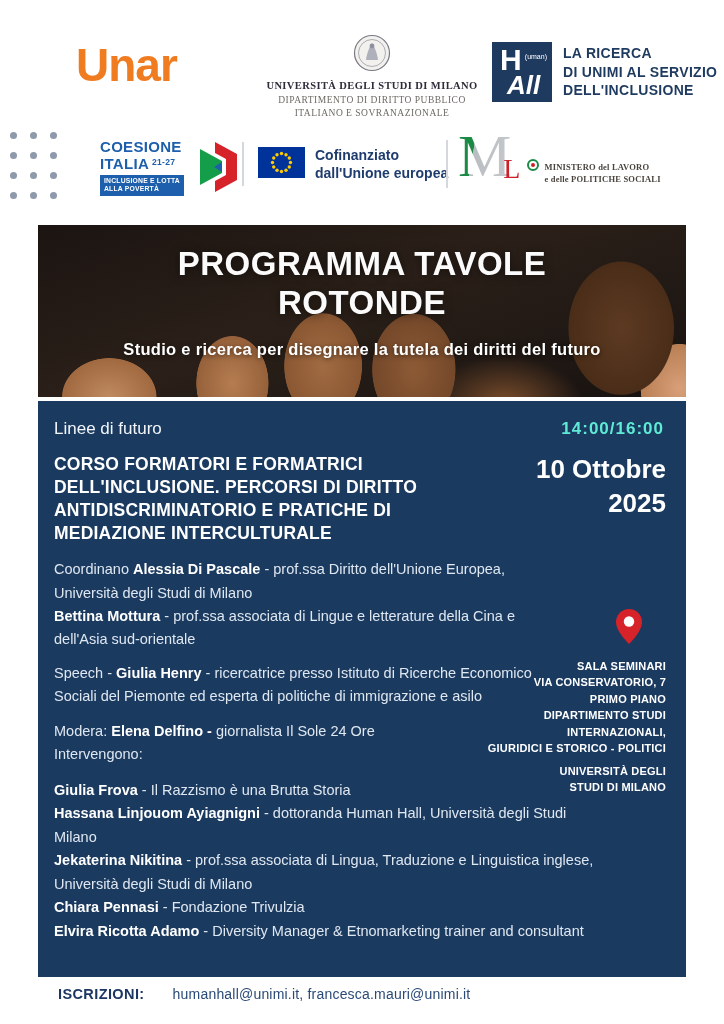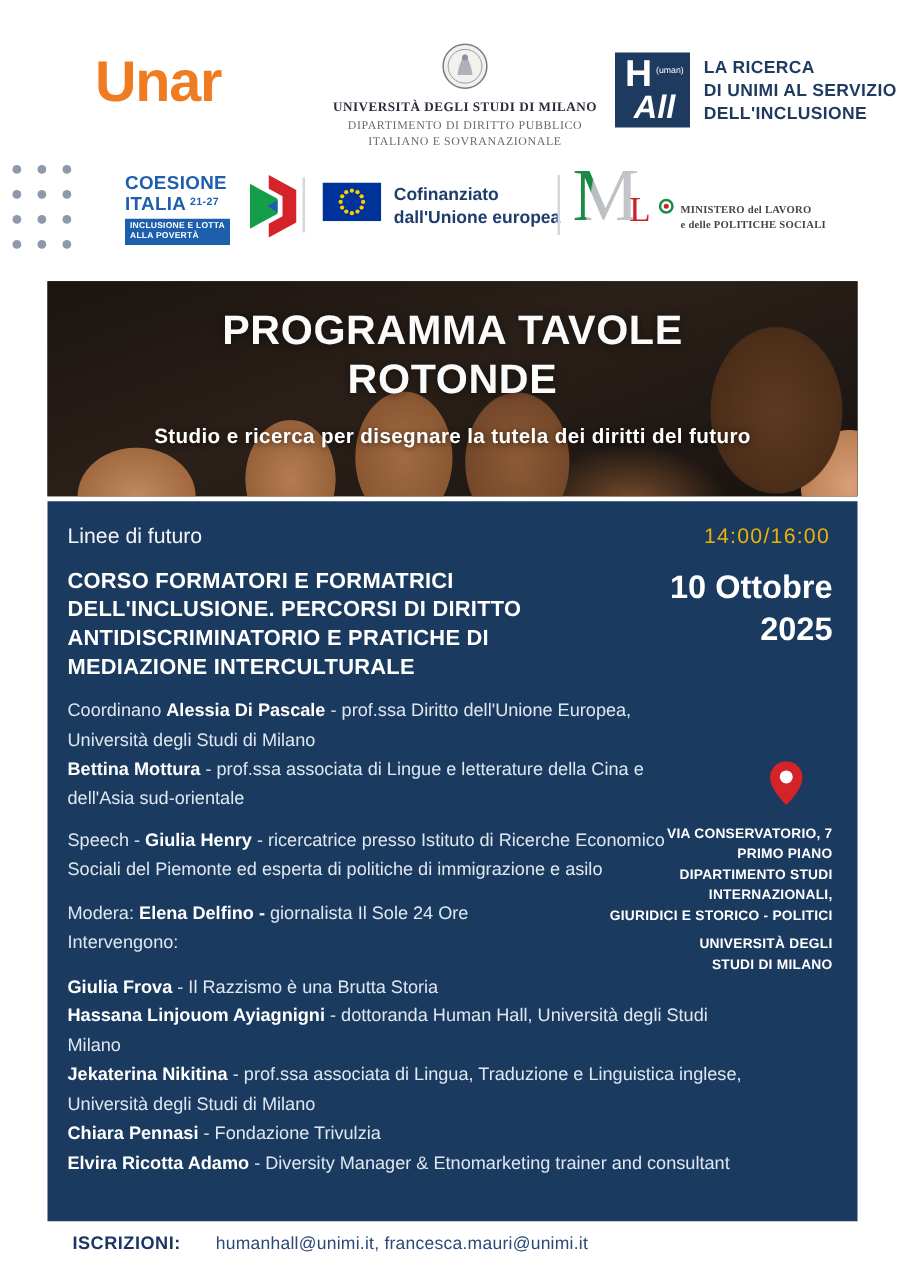--- a/index.html
+++ b/index.html
@@ -21,21 +21,21 @@
   .hh-box { width: 60px; height: 60px; background: #1e3a5f; position: relative; flex: 0 0 auto; }
   .hh-h { position: absolute; left: 8px; top: 1px; font-size: 30px; font-weight: bold; color: #fff; }
   .hh-uman { position: absolute; right: 5px; top: 11px; font-size: 7px; color: #fff; }
   .hh-all { position: absolute; left: 15px; bottom: 1px; font-size: 26px; font-weight: bold; font-style: italic; color: #fff; }
   .hh-tag { font-size: 14px; font-weight: bold; color: #1e3a5f; line-height: 1.35; letter-spacing: 0.3px; }
 
   
   .dots { position: absolute; left: 10px; top: 132px; display: grid; grid-template-columns: repeat(3, 7px); gap: 13px; }
   .dot { width: 7px; height: 7px; border-radius: 50%; background: #8e99ab; }
 
-  .coesione { position: absolute; left: 100px; top: 138px; display: flex; align-items: flex-start; gap: 4px; }
+  .coesione { position: absolute; left: 100px; top: 138px; display: flex; align-items: flex-end; gap: 4px; }
   .coesione-words { color: #1d5fad; font-weight: bold; }
   .coesione-w1 { font-size: 15px; letter-spacing: 0.3px; }
   .coesione-w2 { font-size: 15px; letter-spacing: 0.3px; }
   .coesione-years { font-size: 8.5px; vertical-align: 4px; margin-left: 3px; }
   .coesione-badge { margin-top: 3px; background: #1d5fad; color: #fff; font-size: 6.8px; font-weight: bold; padding: 2px 4px; line-height: 1.25; letter-spacing: 0.2px; width: max-content; }
 
   .vsep { position: absolute; width: 2px; background: #d4d8de; }
   .vsep1 { left: 242px; top: 142px; height: 44px; }
   .vsep2 { left: 446px; top: 140px; height: 48px; }
 
@@ -62,21 +62,21 @@
       radial-gradient(ellipse 130px 80px at 72% 104%, #7c4e2c 0%, rgba(0,0,0,0) 60%),
       linear-gradient(160deg, #1b1411 0%, #2b2019 45%, #171210 100%);
     display: flex; flex-direction: column; align-items: center; }
   .hero-title { margin-top: 20px; font-size: 33px; font-weight: bold; color: #fbfbfb; text-align: center; line-height: 1.18; letter-spacing: 0.5px; text-shadow: 0 1px 8px rgba(0,0,0,0.55); }
   .hero-subtitle { margin-top: 17px; font-size: 16.5px; font-weight: bold; color: #ffffff; letter-spacing: 0.3px; text-shadow: 0 1px 5px rgba(0,0,0,0.6); }
 
   
   .panel { position: absolute; left: 38px; top: 401px; width: 648px; height: 576px; background: #1a3a60; color: #e9eef5; padding: 18px 18px 0 16px; }
   .kicker-row { display: flex; justify-content: space-between; align-items: baseline; padding-right: 4px; }
   .kicker { font-size: 17px; color: #f2f5f9; }
-  .time { font-size: 17px; color: #eab308; letter-spacing: 1px; }
+  .time { font-size: 17px; color: #5eead4; letter-spacing: 1px; font-weight: bold; }
   .heading { margin-top: 14px; width: 452px; font-size: 17.5px; font-weight: bold; line-height: 1.32; color: #ffffff; letter-spacing: 0.2px; }
   .bodytext { width: 478px; font-size: 14.5px; line-height: 1.6; margin-top: 13px; color: #dfe7f0; }
   .bodytext p { margin-top: 11px; }
   .bodytext p:first-child { margin-top: 0; }
   .b { font-weight: bold; color: #ffffff; }
   .speakers { margin-top: 13px; width: 548px; font-size: 14.5px; line-height: 1.62; color: #dfe7f0; }
 
   .right-col { position: absolute; top: 52px; right: 20px; width: 215px; display: flex; flex-direction: column; align-items: flex-end; text-align: right; }
   .date { font-size: 26px; font-weight: bold; color: #ffffff; line-height: 1.3; }
   .pin { margin-top: 88px; margin-right: 24px; }
@@ -242,20 +242,21 @@
         <div>10 Ottobre</div>
         <div>2025</div>
       </div>
       <span class="pin">
         <svg width="26" height="35" viewBox="0 0 26 35">
           <path d="M13 0 C5.8 0 0 5.8 0 13 C0 22.8 13 35 13 35 C13 35 26 22.8 26 13 C26 5.8 20.2 0 13 0 Z" fill="#d6232a"></path>
           <circle cx="13" cy="12.5" r="5.2" fill="#ffffff"></circle>
         </svg>
       </span>
       <div class="loc">
+        <div>SALA SEMINARI</div>
         <div>VIA CONSERVATORIO, 7</div>
         <div>PRIMO PIANO</div>
         <div>DIPARTIMENTO STUDI INTERNAZIONALI,</div>
         <div>GIURIDICI E STORICO - POLITICI</div>
       </div>
       <div class="uni">
         <div>UNIVERSITÀ DEGLI</div>
         <div>STUDI DI MILANO</div>
       </div>
     </div>

